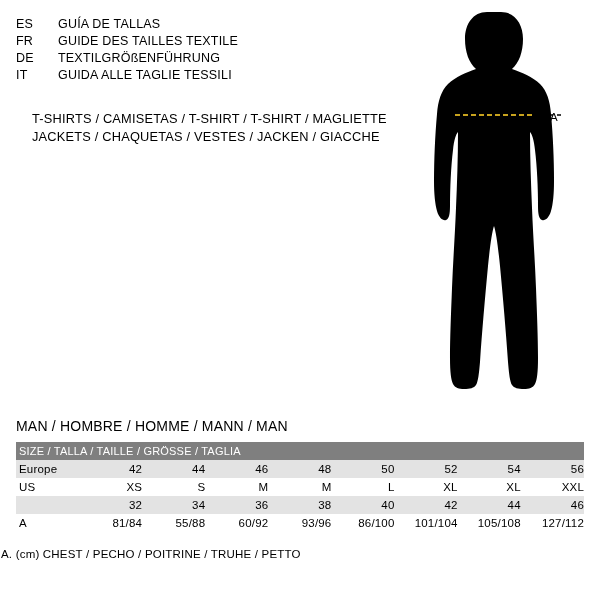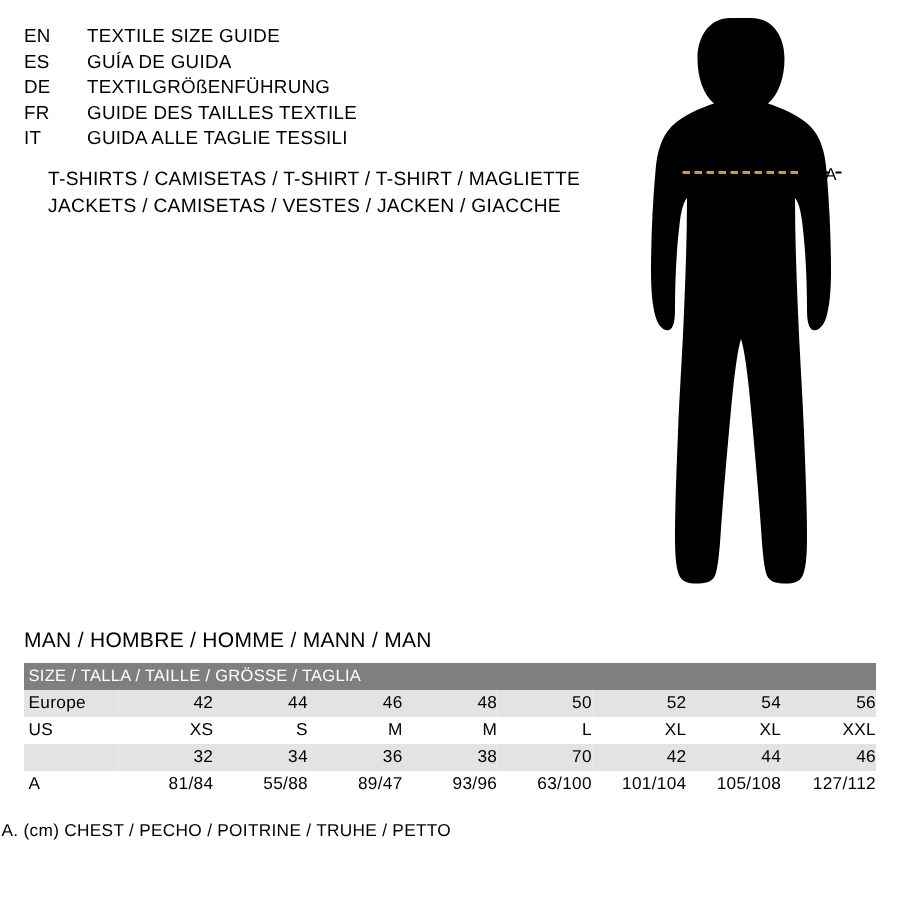--- a/index.html
+++ b/index.html
@@ -132,44 +132,40 @@
     letter-spacing: 0.2px;
   }
 </style>
 </head>
 <body>
 
 <div class="page">
 
   <div class="lang-block">
     <div class="lang-row">
-      <span class="lang-code">EN</span>
-      <span class="lang-text">TEXTILE SIZE GUIDE</span>
-    </div>
-    <div class="lang-row">
       <span class="lang-code">ES</span>
-      <span class="lang-text">GUÍA DE GUIDA</span>
+      <span class="lang-text">GUÍA DE TALLAS</span>
+    </div>
+    <div class="lang-row">
+      <span class="lang-code">FR</span>
+      <span class="lang-text">GUIDE DES TAILLES TEXTILE</span>
     </div>
     <div class="lang-row">
       <span class="lang-code">DE</span>
       <span class="lang-text">TEXTILGRÖßENFÜHRUNG</span>
     </div>
     <div class="lang-row">
-      <span class="lang-code">FR</span>
-      <span class="lang-text">GUIDE DES TAILLES TEXTILE</span>
-    </div>
-    <div class="lang-row">
       <span class="lang-code">IT</span>
       <span class="lang-text">GUIDA ALLE TAGLIE TESSILI</span>
     </div>
   </div>
 
   <div class="cat-block">
     <div class="cat-line">T-SHIRTS / CAMISETAS / T-SHIRT / T-SHIRT / MAGLIETTE</div>
-    <div class="cat-line">JACKETS / CAMISETAS / VESTES / JACKEN / GIACCHE</div>
+    <div class="cat-line">JACKETS / CHAQUETAS / VESTES / JACKEN / GIACCHE</div>
   </div>
 
   <div class="figure-wrap">
     <svg width="200" height="400" viewBox="0 0 200 400">
       <path fill="#000000" d="
         M 92 4
         C 78 4 70 16 70 31
         C 70 44 74 55 81 61
         C 72 64 60 69 53 76
         C 46 83 43 93 42 106
@@ -244,32 +240,32 @@
         <td class="cell">XL</td>
         <td class="cell">XL</td>
         <td class="cell">XXL</td>
       </tr>
       <tr class="row-light">
         <td class="col-label"></td>
         <td class="cell">32</td>
         <td class="cell">34</td>
         <td class="cell">36</td>
         <td class="cell">38</td>
-        <td class="cell">70</td>
+        <td class="cell">40</td>
         <td class="cell">42</td>
         <td class="cell">44</td>
         <td class="cell">46</td>
       </tr>
       <tr class="row-white">
         <td class="col-label">A</td>
         <td class="cell">81/84</td>
         <td class="cell">55/88</td>
-        <td class="cell">89/47</td>
+        <td class="cell">60/92</td>
         <td class="cell">93/96</td>
-        <td class="cell">63/100</td>
+        <td class="cell">86/100</td>
         <td class="cell">101/104</td>
         <td class="cell">105/108</td>
         <td class="cell">127/112</td>
       </tr>
     </tbody>
   </table>
 
   <div class="footnote">A. (cm) CHEST / PECHO / POITRINE / TRUHE / PETTO</div>
 
 </div>

